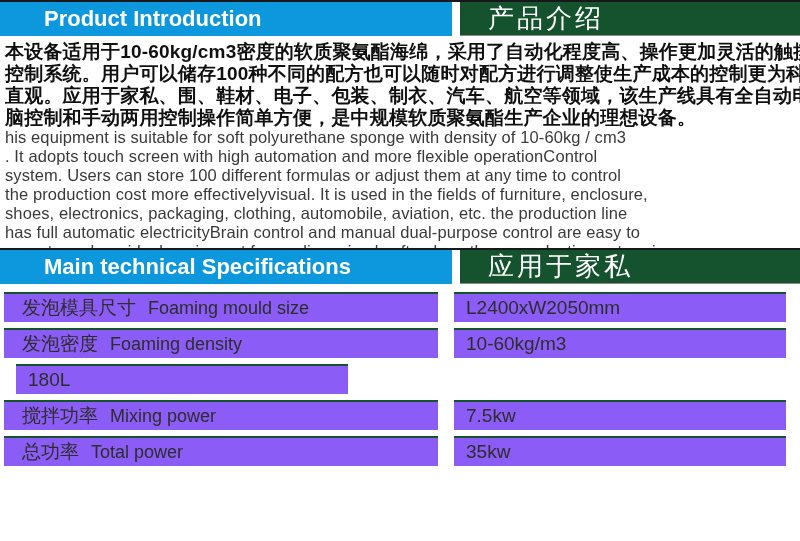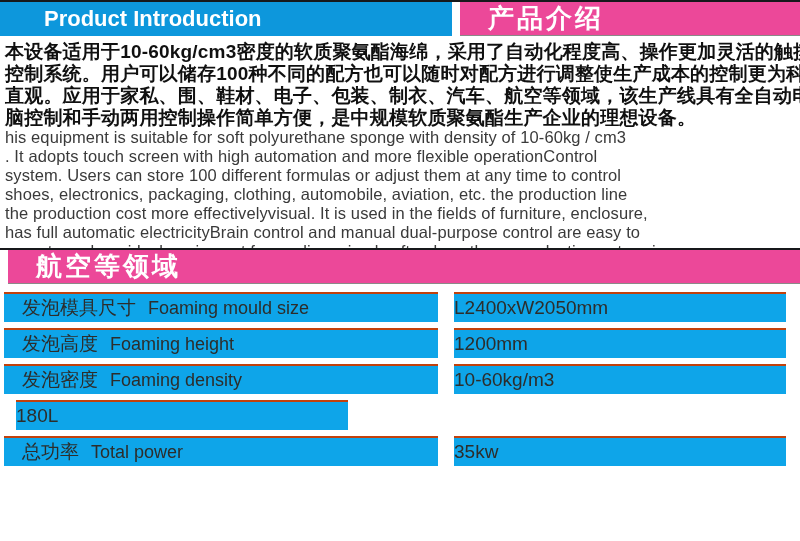--- a/index.html
+++ b/index.html
@@ -14,48 +14,48 @@
     border-top:2px solid #16181b;box-sizing:border-box;
     display:flex;
   }
   .hdr-blue{
     width:452px;height:34px;background:#0d97dc;
     color:#ffffff;font-weight:bold;font-size:22px;line-height:34px;
     padding-left:44px;box-sizing:border-box;white-space:nowrap;
   }
   .hdr-gap{width:8px;height:34px;background:#ffffff;}
   .hdr-gray{
-    flex:1;height:34px;background:#ec4899;border-bottom:1px solid #8a8a88;
-    color:#ffffff;font-weight:bold;font-size:26px;line-height:33px;
+    flex:1;height:34px;background:#14532d;border-bottom:1px solid #8a8a88;
+    color:#ffffff;font-weight:normal;font-size:26px;line-height:33px;
     padding-left:28px;letter-spacing:3px;box-sizing:border-box;white-space:nowrap;
   }
   #header-1{top:0;}
   #header-2{top:248px;}
   
   .zh-para{position:absolute;top:41px;left:5px;width:792px;}
   .zh-line{
     height:22px;line-height:22px;font-size:19px;font-weight:bold;
     color:#101010;white-space:nowrap;letter-spacing:0.2px;
   }
   .en-para{position:absolute;top:128px;left:5px;width:792px;}
   .en-line{
     height:19px;line-height:18.8px;font-size:16.5px;
     color:#3a3a3a;white-space:nowrap;letter-spacing:0.1px;
   }
   
   .spec-table{position:absolute;top:292px;left:0;width:800px;}
   .spec-row{display:flex;height:30px;margin-bottom:6px;}
   .cell{
-    background:#0ea5e9;border-top:2px solid #c2410c;box-sizing:border-box;
+    background:#8b5cf6;border-top:2px solid #14532d;box-sizing:border-box;
     height:30px;line-height:27px;font-size:19px;color:#2d2d2b;white-space:nowrap;
     overflow:hidden;
   }
   .cell-label{margin-left:4px;width:434px;padding-left:18px;}
   .cell-spacer{width:16px;background:#ffffff;border:none;}
-  .cell-value{width:332px;}
+  .cell-value{width:332px;padding-left:12px;}
   .label-en{margin-left:12px;font-size:18px;}
 </style>
 </head>
 <body>
 
 <div class="section-header" id="header-1">
   <div class="hdr-blue">Product Introduction</div>
   <div class="hdr-gap"></div>
   <div class="hdr-gray">产品介绍</div>
 </div>
@@ -64,62 +64,63 @@
   <div class="zh-line">本设备适用于10-60kg/cm3密度的软质聚氨酯海绵，采用了自动化程度高、操作更加灵活的触摸屏</div>
   <div class="zh-line">控制系统。用户可以储存100种不同的配方也可以随时对配方进行调整使生产成本的控制更为科字</div>
   <div class="zh-line">直观。应用于家私、围、鞋材、电子、包装、制衣、汽车、航空等领域，该生产线具有全自动电</div>
   <div class="zh-line">脑控制和手动两用控制操作简单方便，是中规模软质聚氨酯生产企业的理想设备。</div>
 </div>
 
 <div class="en-para">
   <div class="en-line">his equipment is suitable for soft polyurethane sponge with density of 10-60kg / cm3</div>
   <div class="en-line">. It adopts touch screen with high automation and more flexible operationControl</div>
   <div class="en-line">system. Users can store 100 different formulas or adjust them at any time to control</div>
+  <div class="en-line">the production cost more effectivelyvisual. It is used in the fields of furniture, enclosure,</div>
   <div class="en-line">shoes, electronics, packaging, clothing, automobile, aviation, etc. the production line</div>
-  <div class="en-line">the production cost more effectivelyvisual. It is used in the fields of furniture, enclosure,</div>
   <div class="en-line">has full automatic electricityBrain control and manual dual-purpose control are easy to</div>
   <div class="en-line">operate and are ideal equipment for medium-sized soft polyurethane production enterprises.</div>
 </div>
 
 <div class="section-header" id="header-2">
+  <div class="hdr-blue">Main technical Specifications</div>
   <div class="hdr-gap"></div>
-  <div class="hdr-gray">航空等领域</div>
+  <div class="hdr-gray">应用于家私</div>
 </div>
 
 <div class="spec-table">
 
   <div class="spec-row">
     <div class="cell cell-label">
       <span>发泡模具尺寸</span><span class="label-en">Foaming mould size</span>
     </div>
     <div class="cell cell-spacer"></div>
     <div class="cell cell-value">L2400xW2050mm</div>
   </div>
 
-  <div class="spec-row">
-    <div class="cell cell-label">
-      <span>发泡高度</span><span class="label-en">Foaming height</span>
-    </div>
-    <div class="cell cell-spacer"></div>
-    <div class="cell cell-value">1200mm</div>
-  </div>
 
   <div class="spec-row">
     <div class="cell cell-label">
       <span>发泡密度</span><span class="label-en">Foaming density</span>
     </div>
     <div class="cell cell-spacer"></div>
     <div class="cell cell-value">10-60kg/m3</div>
   </div>
 
   <div class="spec-row">
     <div class="cell cell-spacer"></div>
     <div class="cell cell-value">180L</div>
   </div>
 
+  <div class="spec-row">
+    <div class="cell cell-label">
+      <span>搅拌功率</span><span class="label-en">Mixing power</span>
+    </div>
+    <div class="cell cell-spacer"></div>
+    <div class="cell cell-value">7.5kw</div>
+  </div>
 
   <div class="spec-row">
     <div class="cell cell-label">
       <span>总功率</span><span class="label-en">Total power</span>
     </div>
     <div class="cell cell-spacer"></div>
     <div class="cell cell-value">35kw</div>
   </div>
 
   <div class="spec-row">

